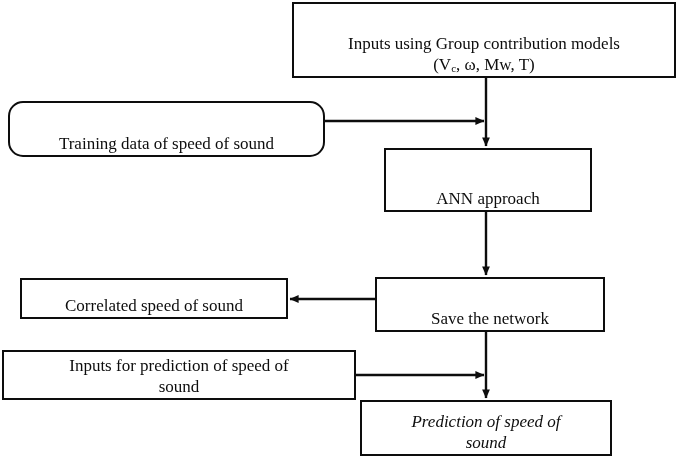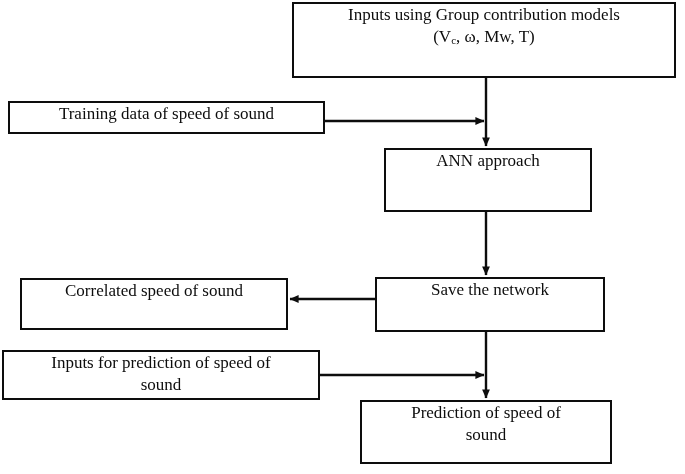--- a/index.html
+++ b/index.html
@@ -14,21 +14,21 @@
     background: #ffffff;
     font-family: "Liberation Serif", "DejaVu Serif", serif;
     overflow: hidden;
   }
   .node {
     position: absolute;
     box-sizing: border-box;
     border: 2px solid #0d0d0d;
     background: #ffffff;
     display: flex;
-    align-items: flex-start;
+    align-items: flex-end;
     justify-content: center;
     text-align: center;
     color: #0d0d0d;
     font-size: 17px;
     line-height: 1.28;
     z-index: 2;
   }
   .node .txt {
     display: block;
     padding: 0 8px;
@@ -41,26 +41,26 @@
   svg.wires {
     position: absolute;
     left: 0;
     top: 0;
     width: 685px;
     height: 474px;
     z-index: 1;
   }
   
   #n-inputs-group   { left: 292px; top: 2px;   width: 384px; height: 76px; }
-  #n-training-data  { left: 8px;   top: 101px; width: 317px; height: 33px; }
+  #n-training-data  { left: 8px;   top: 101px; width: 317px; height: 56px; border-radius: 15px; }
   #n-ann            { left: 384px; top: 148px; width: 208px; height: 64px; }
-  #n-correlated     { left: 20px;  top: 278px; width: 268px; height: 52px; }
+  #n-correlated     { left: 20px;  top: 278px; width: 268px; height: 41px; }
   #n-save           { left: 375px; top: 277px; width: 230px; height: 55px; }
-  #n-inputs-pred    { left: 2px;   top: 350px; width: 318px; height: 50px; }
-  #n-prediction     { left: 360px; top: 400px; width: 252px; height: 64px; }
+  #n-inputs-pred    { left: 2px;   top: 350px; width: 354px; height: 50px; }
+  #n-prediction     { left: 360px; top: 400px; width: 252px; height: 56px; font-style: italic; }
 </style>
 </head>
 <body>
 
 <div id="canvas">
 
   <svg class="wires" viewBox="0 0 685 474" xmlns="http://www.w3.org/2000/svg">
     <defs>
       <marker id="ah" markerWidth="10" markerHeight="10" refX="8.6" refY="4" orient="auto" markerUnits="userSpaceOnUse">
         <path d="M0,0.1 L9,4 L0,7.9 z" fill="#0d0d0d"></path>

